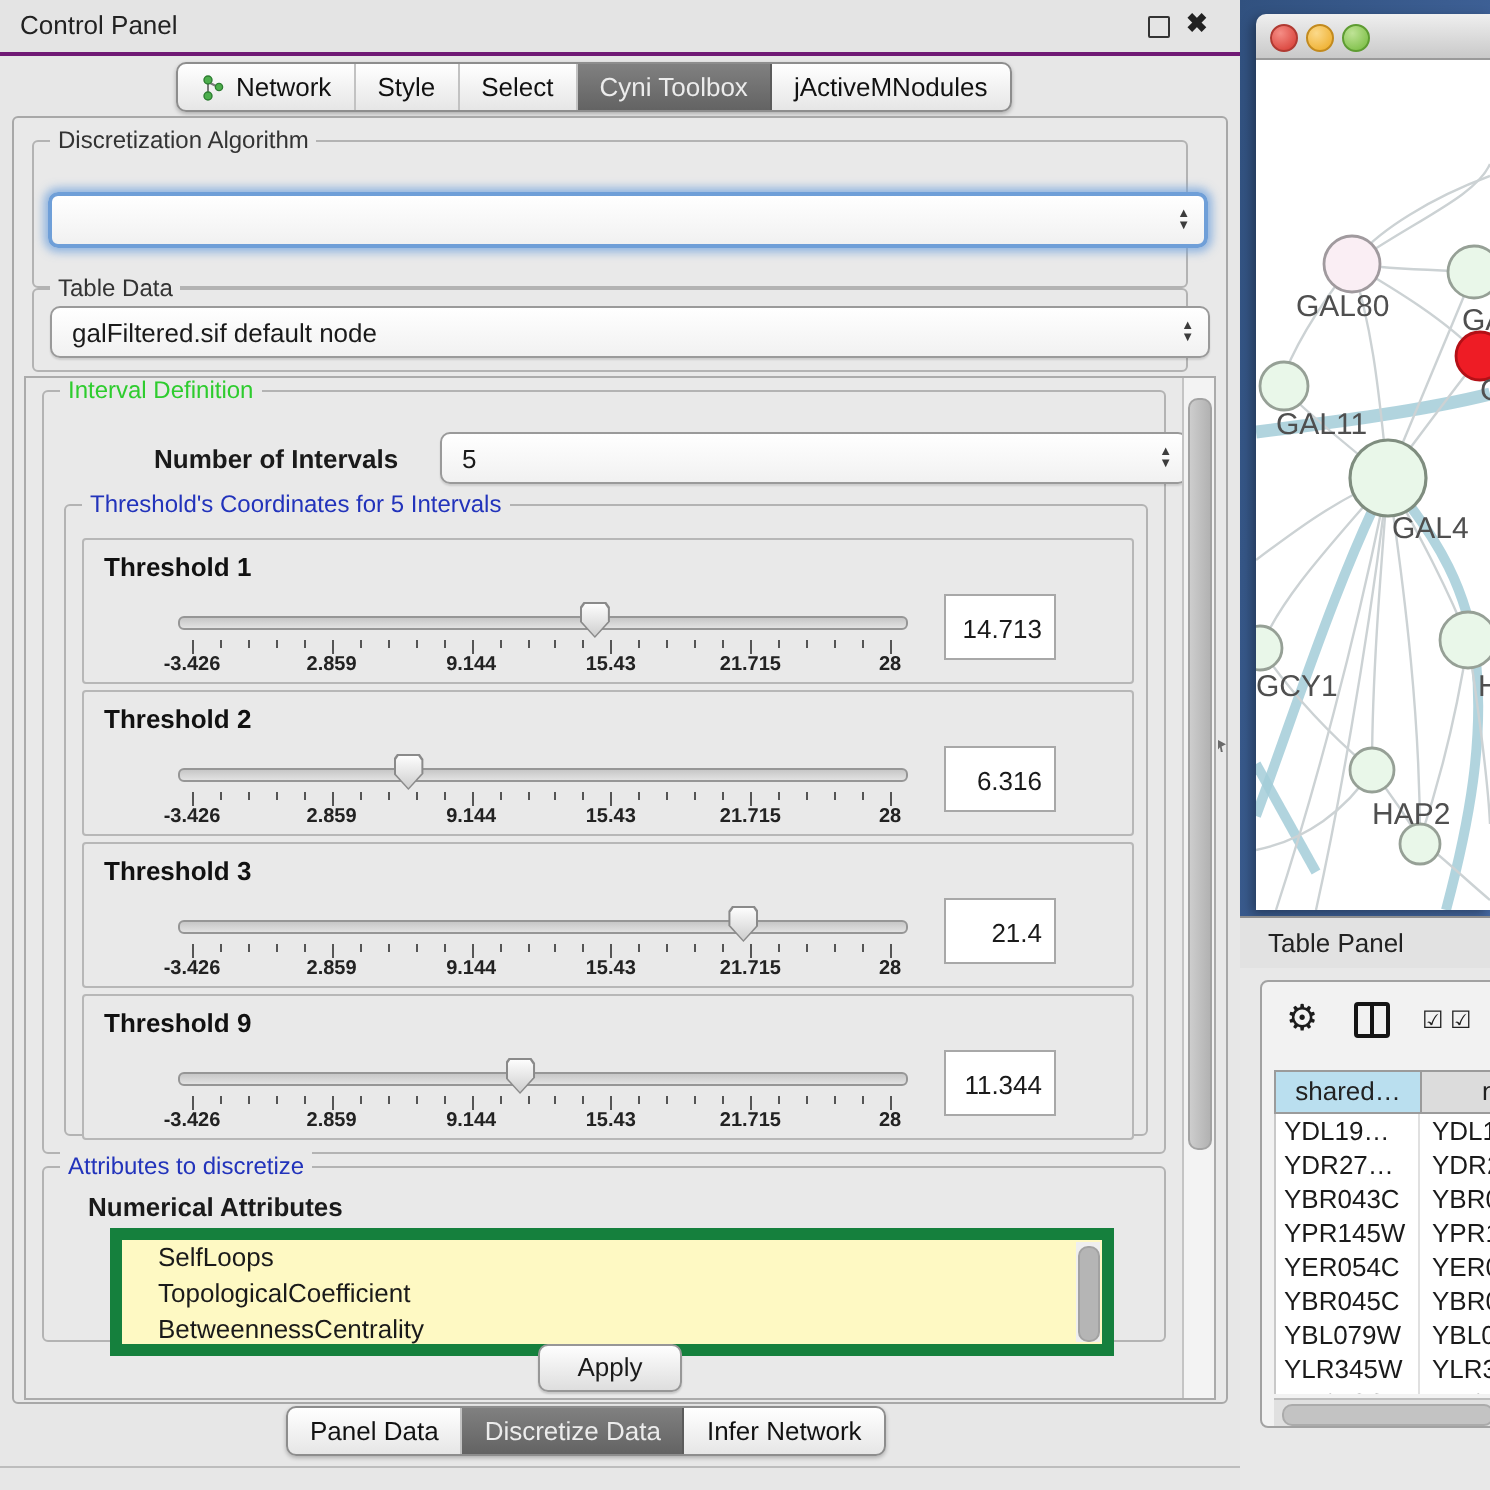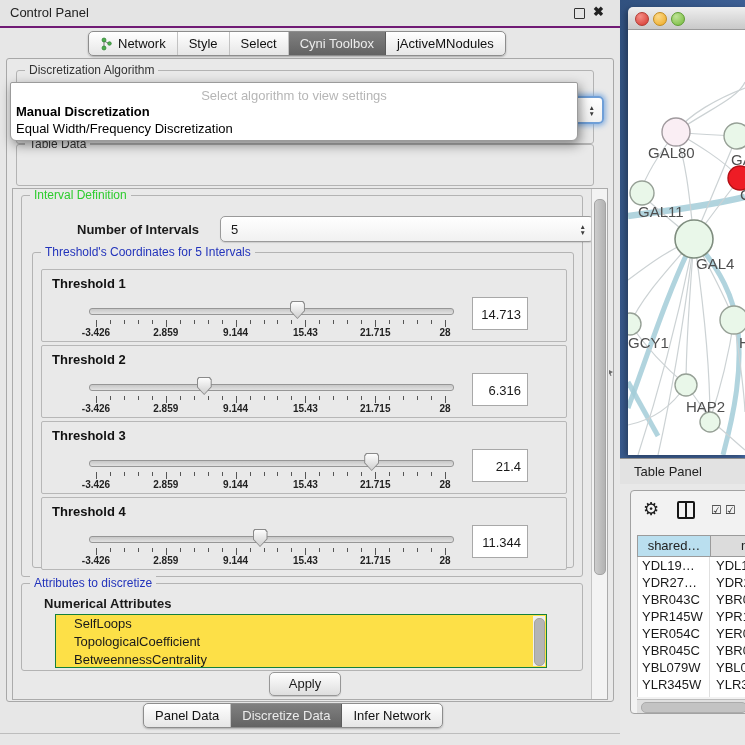--- a/index.html
+++ b/index.html
@@ -47,21 +47,21 @@
   .thumb{position:absolute;top:31px;width:15px;height:18px;background:#8a8a8a;
          clip-path:polygon(12% 0,88% 0,100% 14%,100% 55%,50% 100%,0 55%,0 14%)}
   .thumb i{position:absolute;left:1px;top:1px;right:1px;bottom:1px;background:linear-gradient(#fdfdfd,#cfcfcf);
          clip-path:polygon(12% 0,88% 0,100% 14%,100% 55%,50% 100%,0 55%,0 14%)}
   .tick{position:absolute;top:50px;width:1px;background:#555}
   .tick.minor{height:4px}.tick.major{height:7px}
   .ticklab{position:absolute;top:57px;transform:translateX(-50%);font-size:10px;font-weight:bold;color:#222;white-space:nowrap}
   .valbox{position:absolute;left:430px;top:27px;width:56px;height:33px;background:#fff;border:1px solid #a8a8a8;
           font-size:13px;text-align:right;line-height:33px;padding-right:6px;box-sizing:border-box}
   
-  .listbox{position:absolute;background:#fde047;border:1px solid #15803d;overflow:hidden}
+  .listbox{position:absolute;background:#fef9c3;border:6px solid #15803d;overflow:hidden}
   .litem{height:18px;line-height:18px;font-size:13px;padding-left:18px;white-space:nowrap}
   .lscroll{position:absolute;right:1px;top:1px;width:12px;bottom:1px;background:#efefef}
   .lthumb{position:absolute;left:1px;top:2px;width:9px;height:46px;border-radius:5px;background:#b5b5b5;border:1px solid #a2a2a2}
   .apply{position:absolute;left:256px;top:483px;width:70px;height:22px;border:1px solid #979797;border-radius:5px;
          background:linear-gradient(#fefefe,#dedede);font-size:13px;text-align:center;line-height:21px;box-shadow:0 1px 1px rgba(0,0,0,.15)}
   .bottom-line{position:absolute;left:0;top:733px;width:620px;height:1px;background:#bdbdbd}
   .cursor-mark{position:absolute;left:609px;top:370px;width:4px;height:6px;background:#6a6a6a;clip-path:polygon(0 0,100% 35%,45% 55%,60% 100%,35% 100%,25% 60%,0 80%)}
   
   .desktop{position:absolute;left:620px;top:0;width:125px;height:470px;background:linear-gradient(100deg,var(--desktop_blue),#4569a3)}
   .netwin{position:absolute;left:8px;top:7px;width:117px;height:448px;border-radius:5px 0 0 0;overflow:hidden;box-shadow:-2px 2px 6px rgba(0,0,0,.35)}
@@ -133,27 +133,26 @@
 
   <div class="group" style="left:16px;top:70px;width:576px;height:72px">
     <span class="gtitle t-black">Discretization Algorithm</span>
   </div>
   <div class="combo focused" style="left:24px;top:96px;width:556px;height:24px">
     <span class="arrows">▲<br>▼</span>
   </div>
 
   <div class="group" style="left:16px;top:144px;width:576px;height:40px">
     <span class="gtitle t-black">Table Data</span>
-  </div>
-
-  <div class="popup">
-    <div class="prompt">Select algorithm to view settings</div>
-    <div class="opt b" style="top:21px">Manual Discretization</div>
-    <div class="opt" style="top:38px">Equal Width/Frequency Discretization</div>
-  </div>
+    <div class="combo" style="left:8px;top:8px;width:558px;height:24px">
+      <span>galFiltered.sif default node</span>
+      <span class="arrows">▲<br>▼</span>
+    </div>
+  </div>
+
 
   <div class="scrollpane">
 
     <div class="group" style="left:8px;top:6px;width:560px;height:380px">
       <span class="gtitle t-green">Interval Definition</span>
 
       <span style="position:absolute;left:55px;top:26px;font-size:13px;font-weight:bold">Number of Intervals</span>
       <div class="combo" style="left:198px;top:20px;width:352px;height:24px">
         <span>5</span>
         <span class="arrows">▲<br>▼</span>
@@ -276,21 +275,21 @@
               <div class="ticklab" style="left: 193.6px;">9.144</div>
               <div class="ticklab" style="left: 263.4px;">15.43</div>
               <div class="ticklab" style="left: 333.2px;">21.715</div>
               <div class="ticklab" style="left: 403px;">28</div>
               <div class="thumb" style="left: 322.204px;">
                 <i></i>
               </div>
               <div class="valbox">21.4</div>
             </div>
             <div class="tbox" style="top: 244px;">
-              <div class="tlabel">Threshold 4</div>
+              <div class="tlabel">Threshold 9</div>
               <div class="ttrack"></div>
               <div class="tick major" style="left: 54px;"></div>
               <div class="tick minor" style="left: 67.96px;"></div>
               <div class="tick minor" style="left: 81.92px;"></div>
               <div class="tick minor" style="left: 95.88px;"></div>
               <div class="tick minor" style="left: 109.84px;"></div>
               <div class="tick major" style="left: 123.8px;"></div>
               <div class="tick minor" style="left: 137.76px;"></div>
               <div class="tick minor" style="left: 151.72px;"></div>
               <div class="tick minor" style="left: 165.68px;"></div>

